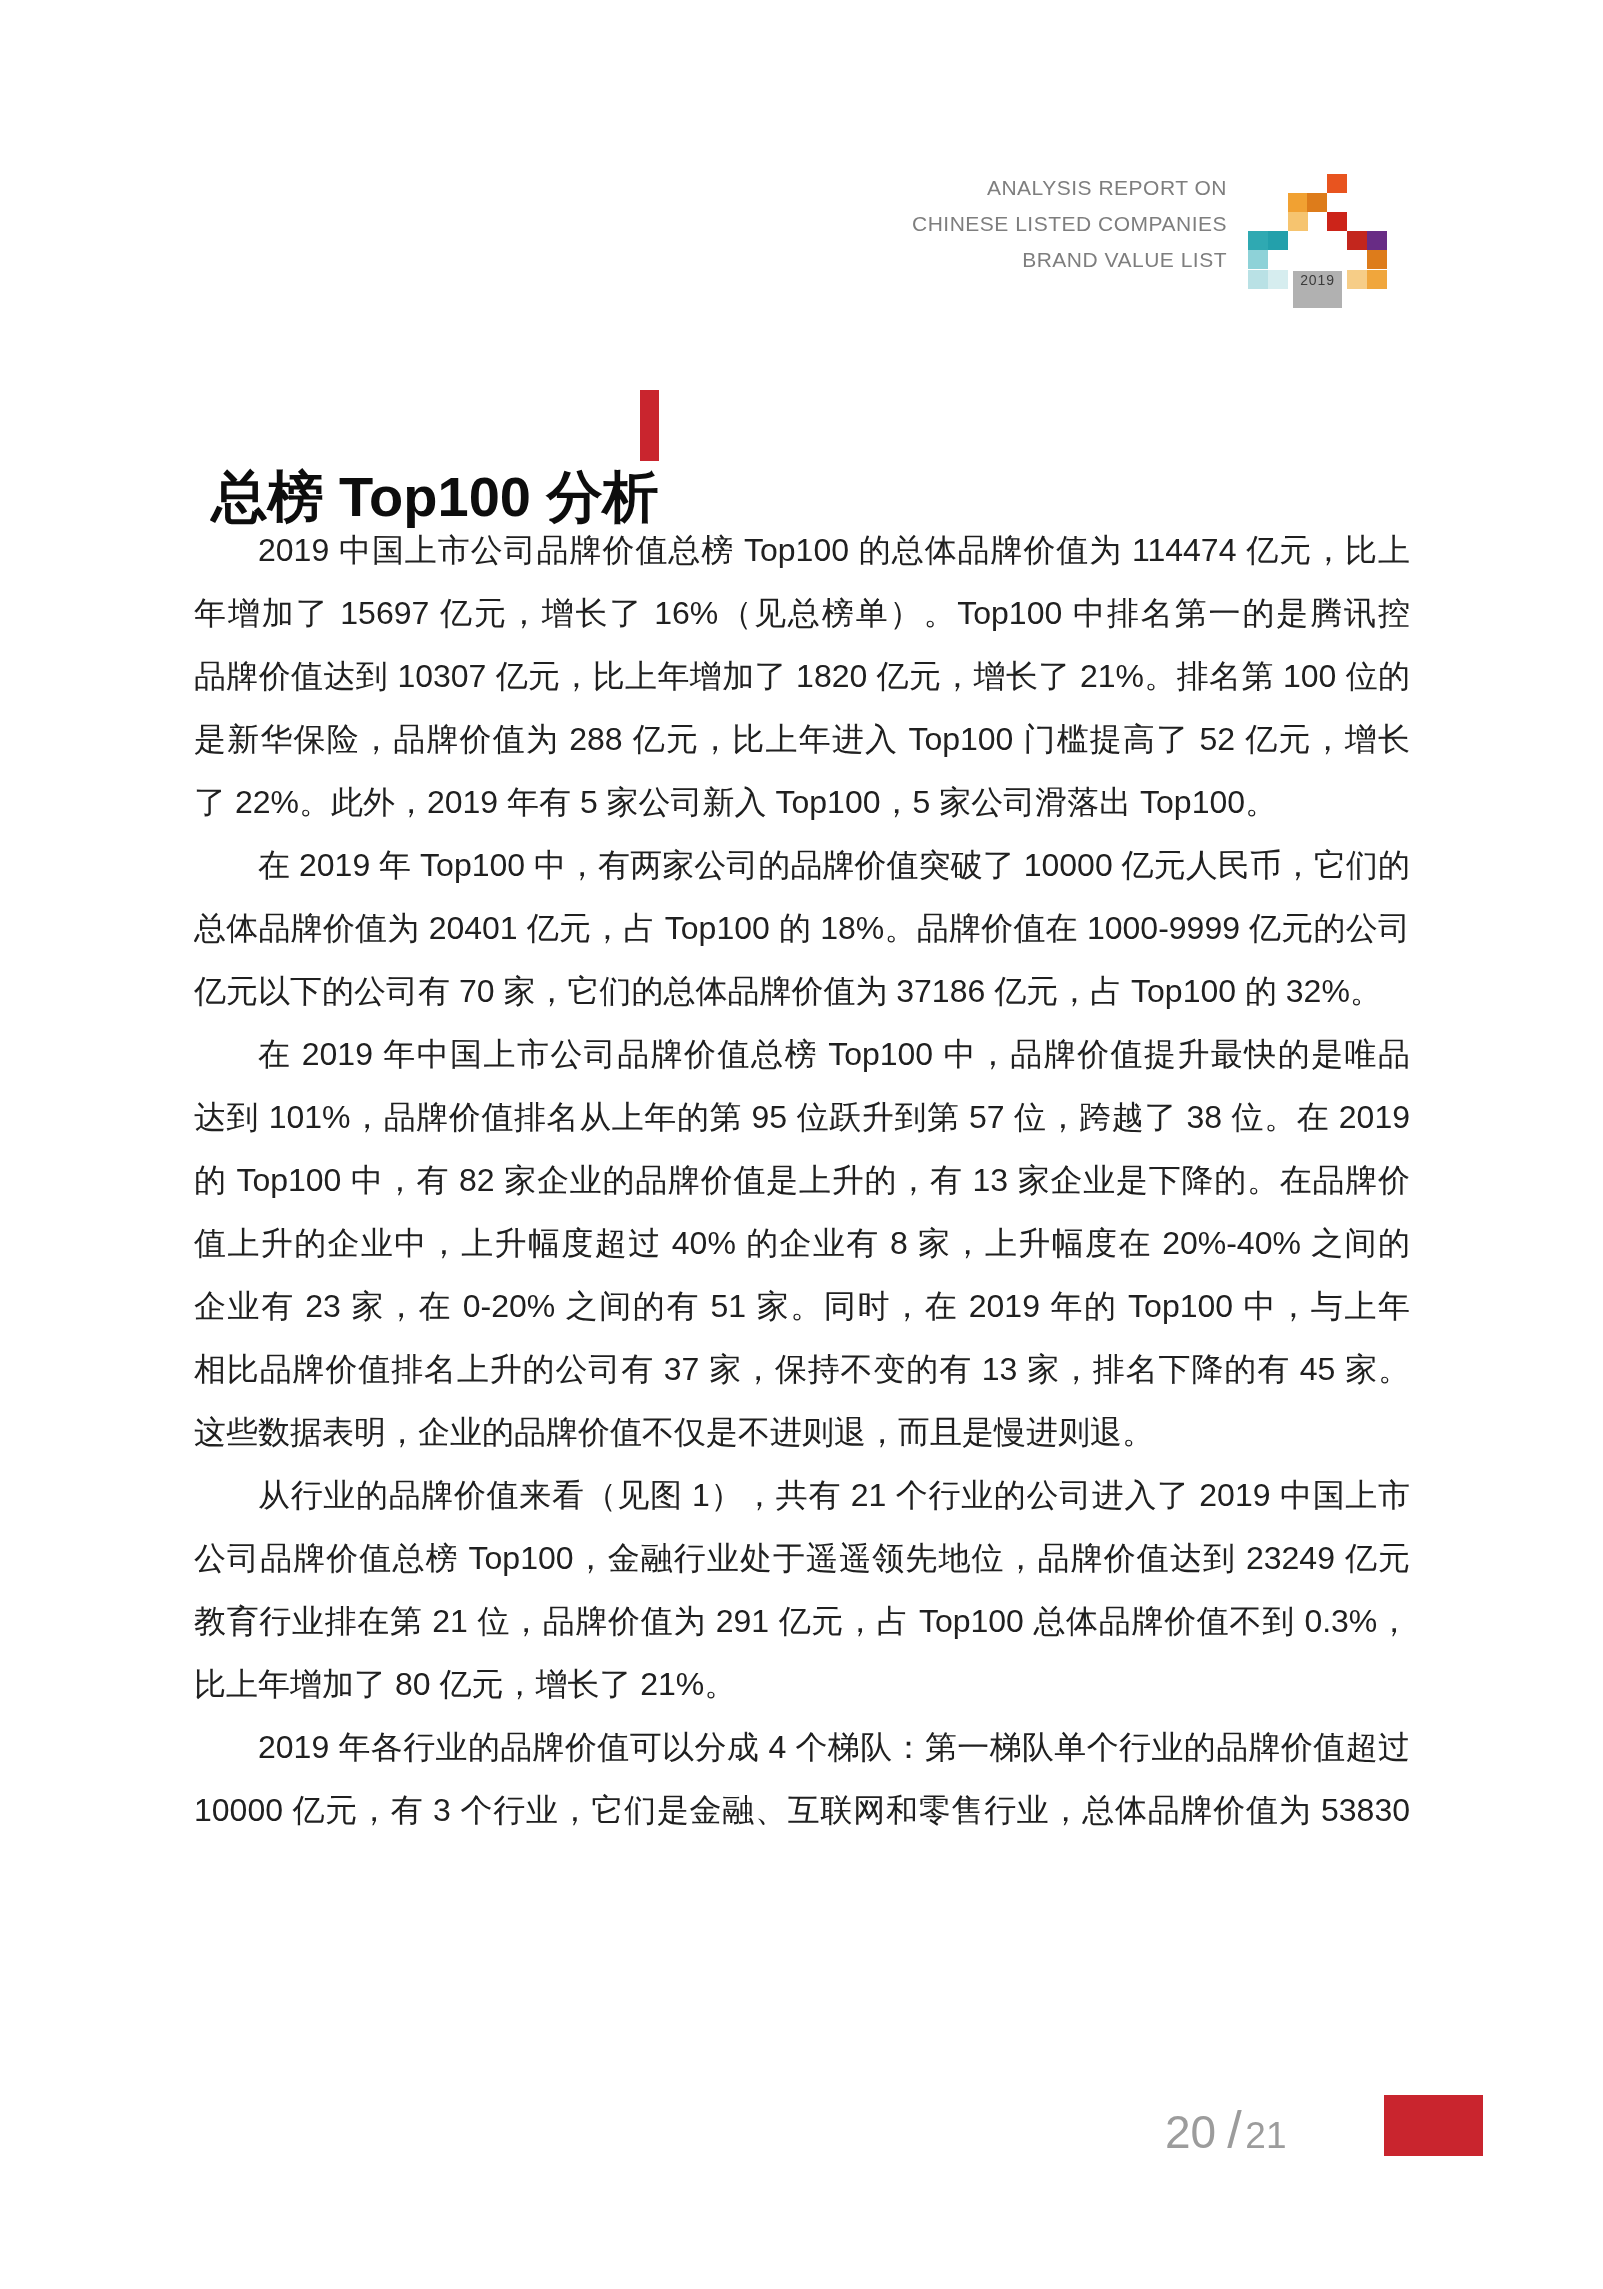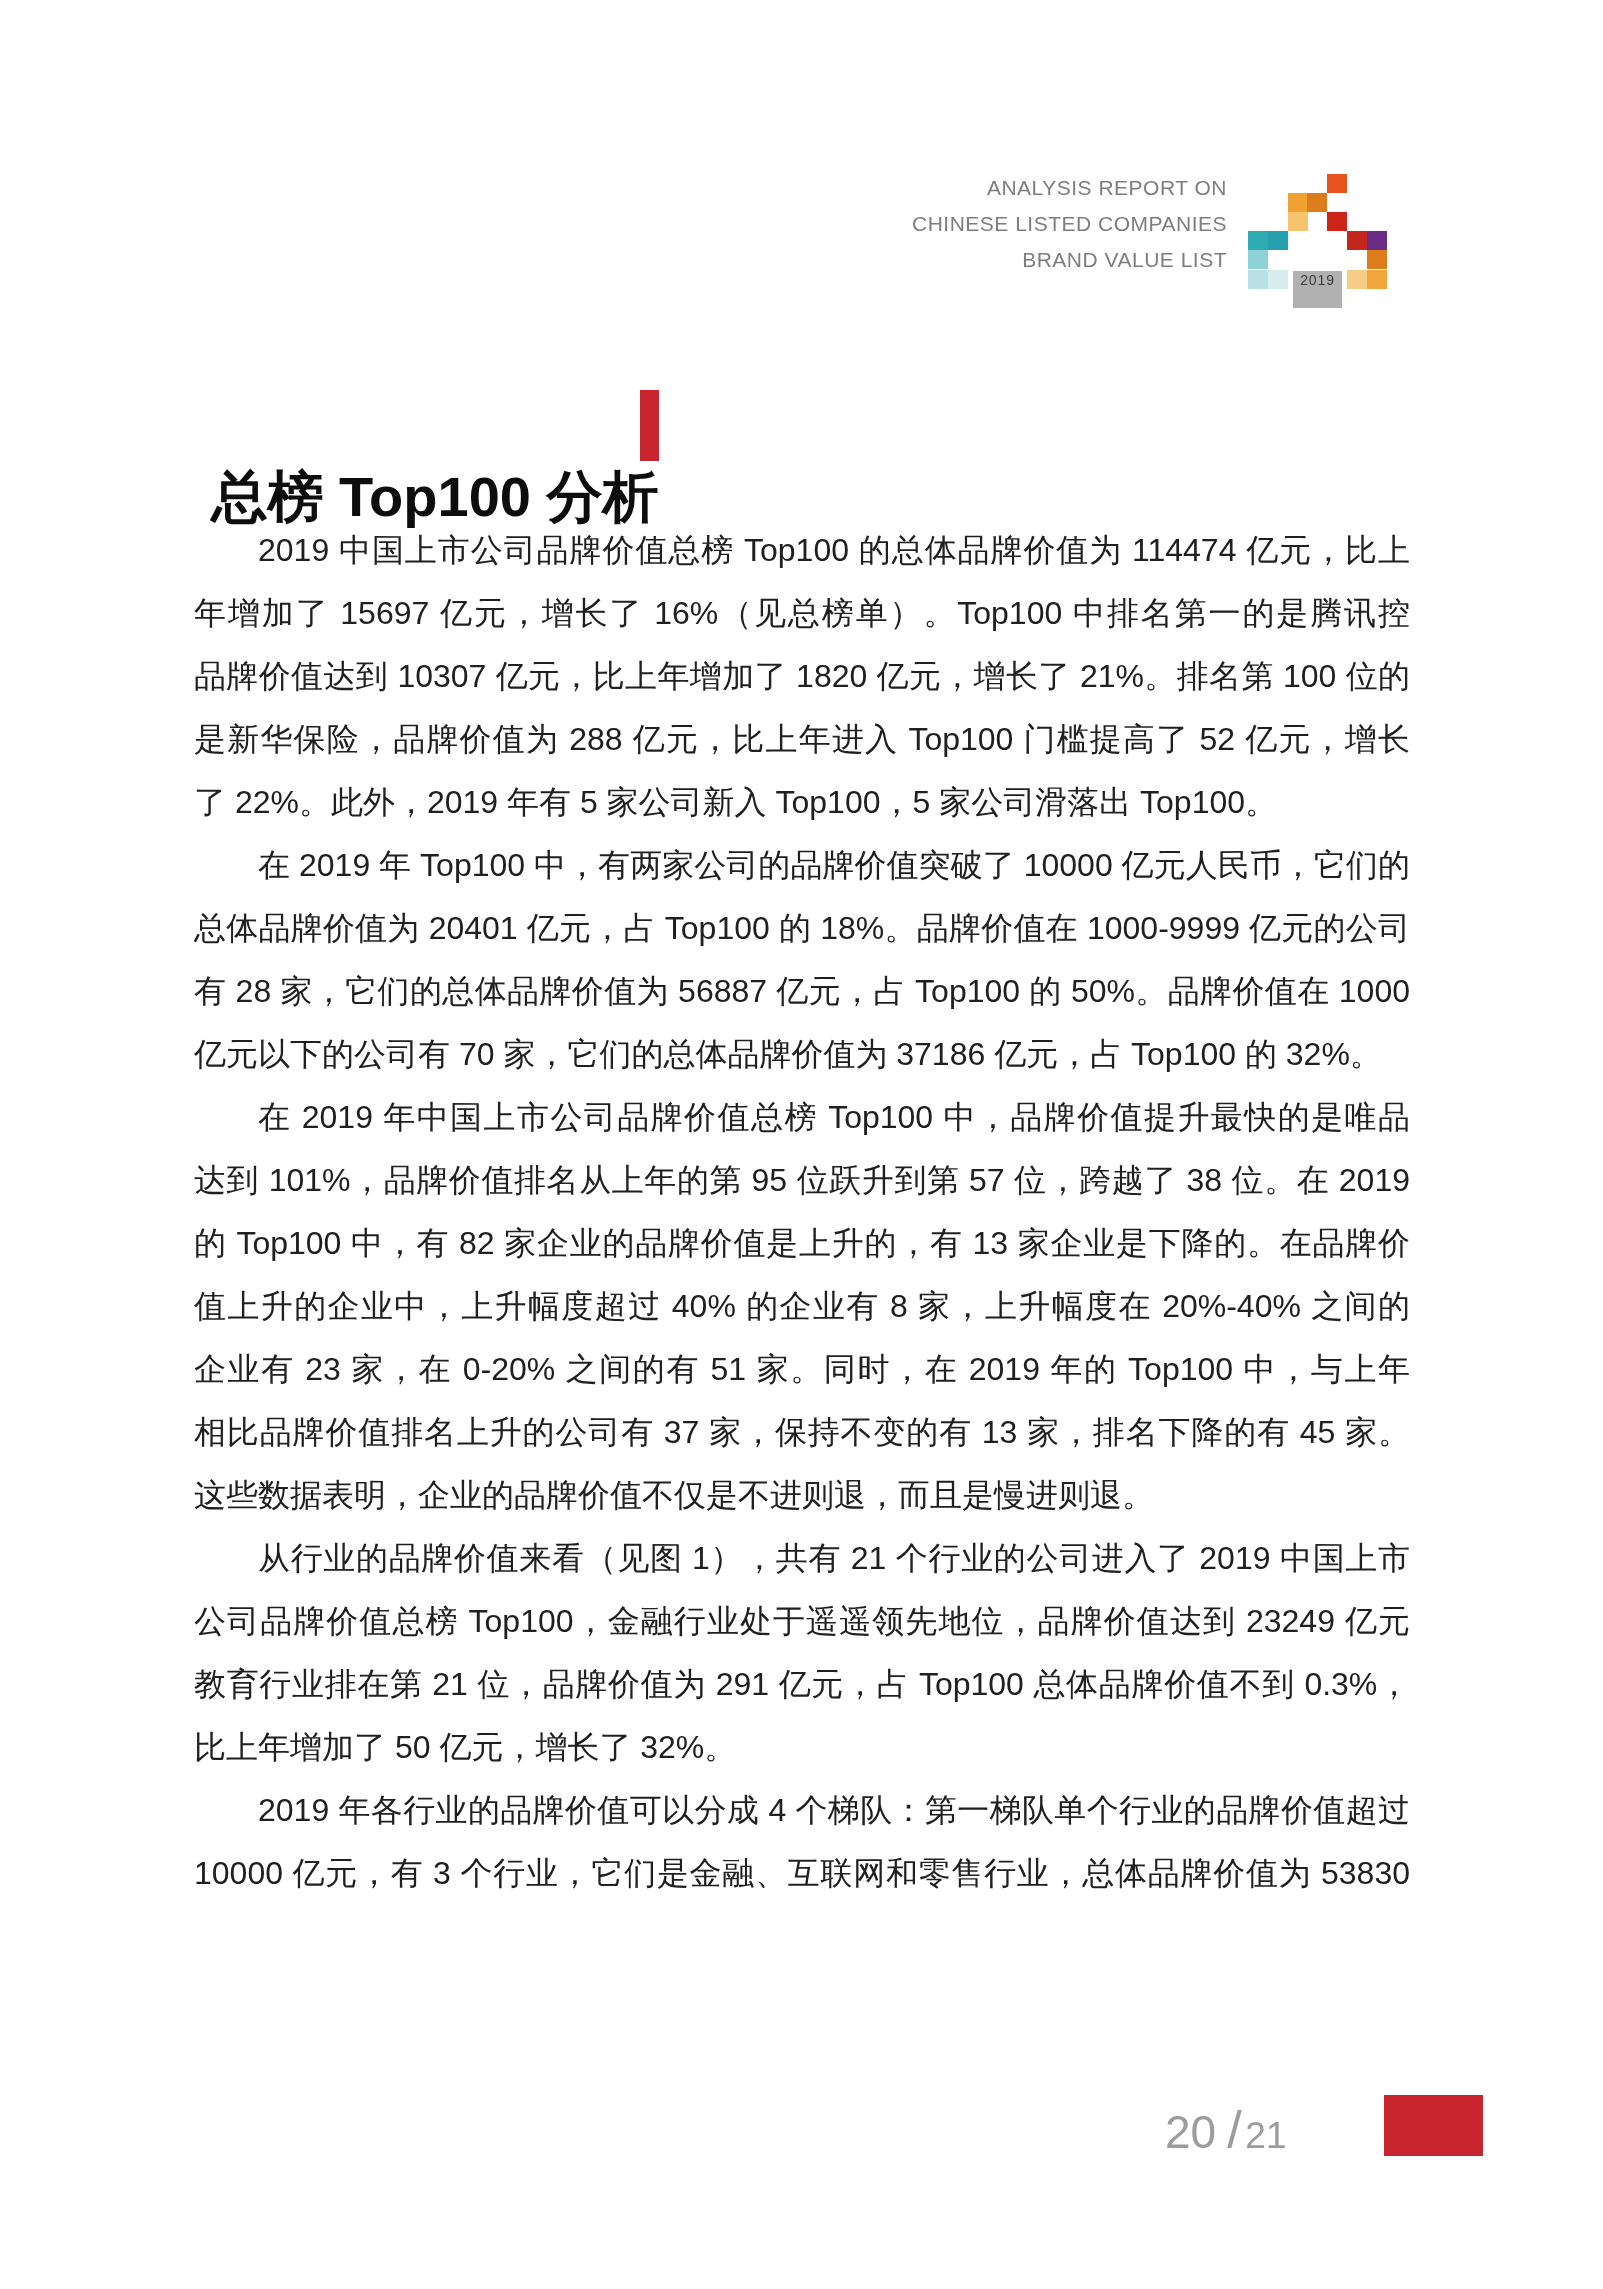--- a/index.html
+++ b/index.html
@@ -88,35 +88,34 @@
 
   <div class="body-text">
     <div class="line first">2019 中国上市公司品牌价值总榜 Top100 的总体品牌价值为 114474 亿元，比上</div>
     <div class="line">年增加了 15697 亿元，增长了 16%（见总榜单）。Top100 中排名第一的是腾讯控股，</div>
     <div class="line">品牌价值达到 10307 亿元，比上年增加了 1820 亿元，增长了 21%。排名第 100 位的</div>
     <div class="line">是新华保险，品牌价值为 288 亿元，比上年进入 Top100 门槛提高了 52 亿元，增长</div>
     <div class="line para-end">了 22%。此外，2019 年有 5 家公司新入 Top100，5 家公司滑落出 Top100。</div>
 
     <div class="line first">在 2019 年 Top100 中，有两家公司的品牌价值突破了 10000 亿元人民币，它们的</div>
     <div class="line">总体品牌价值为 20401 亿元，占 Top100 的 18%。品牌价值在 1000-9999 亿元的公司</div>
-    <div class="line">有 28 家，它们的总体品牌价值为 56887 亿元，占 Top100 的 50%。品牌价值在 1000</div>
     <div class="line para-end">亿元以下的公司有 70 家，它们的总体品牌价值为 37186 亿元，占 Top100 的 32%。</div>
 
     <div class="line first">在 2019 年中国上市公司品牌价值总榜 Top100 中，品牌价值提升最快的是唯品会，</div>
     <div class="line">达到 101%，品牌价值排名从上年的第 95 位跃升到第 57 位，跨越了 38 位。在 2019</div>
     <div class="line">的 Top100 中，有 82 家企业的品牌价值是上升的，有 13 家企业是下降的。在品牌价</div>
     <div class="line">值上升的企业中，上升幅度超过 40% 的企业有 8 家，上升幅度在 20%-40% 之间的</div>
     <div class="line">企业有 23 家，在 0-20% 之间的有 51 家。同时，在 2019 年的 Top100 中，与上年</div>
     <div class="line">相比品牌价值排名上升的公司有 37 家，保持不变的有 13 家，排名下降的有 45 家。</div>
     <div class="line para-end">这些数据表明，企业的品牌价值不仅是不进则退，而且是慢进则退。</div>
 
     <div class="line first">从行业的品牌价值来看（见图 1），共有 21 个行业的公司进入了 2019 中国上市</div>
     <div class="line">公司品牌价值总榜 Top100，金融行业处于遥遥领先地位，品牌价值达到 23249 亿元</div>
     <div class="line">教育行业排在第 21 位，品牌价值为 291 亿元，占 Top100 总体品牌价值不到 0.3%，</div>
-    <div class="line para-end">比上年增加了 50 亿元，增长了 32%。</div>
+    <div class="line para-end">比上年增加了 80 亿元，增长了 21%。</div>
 
     <div class="line first">2019 年各行业的品牌价值可以分成 4 个梯队：第一梯队单个行业的品牌价值超过</div>
     <div class="line">10000 亿元，有 3 个行业，它们是金融、互联网和零售行业，总体品牌价值为 53830 亿元，</div>
   </div>
 
   <div class="page-number">
     <span class="page-current">20</span>
     <span class="page-sep">/</span>
     <span class="page-total">21</span>
   </div>

